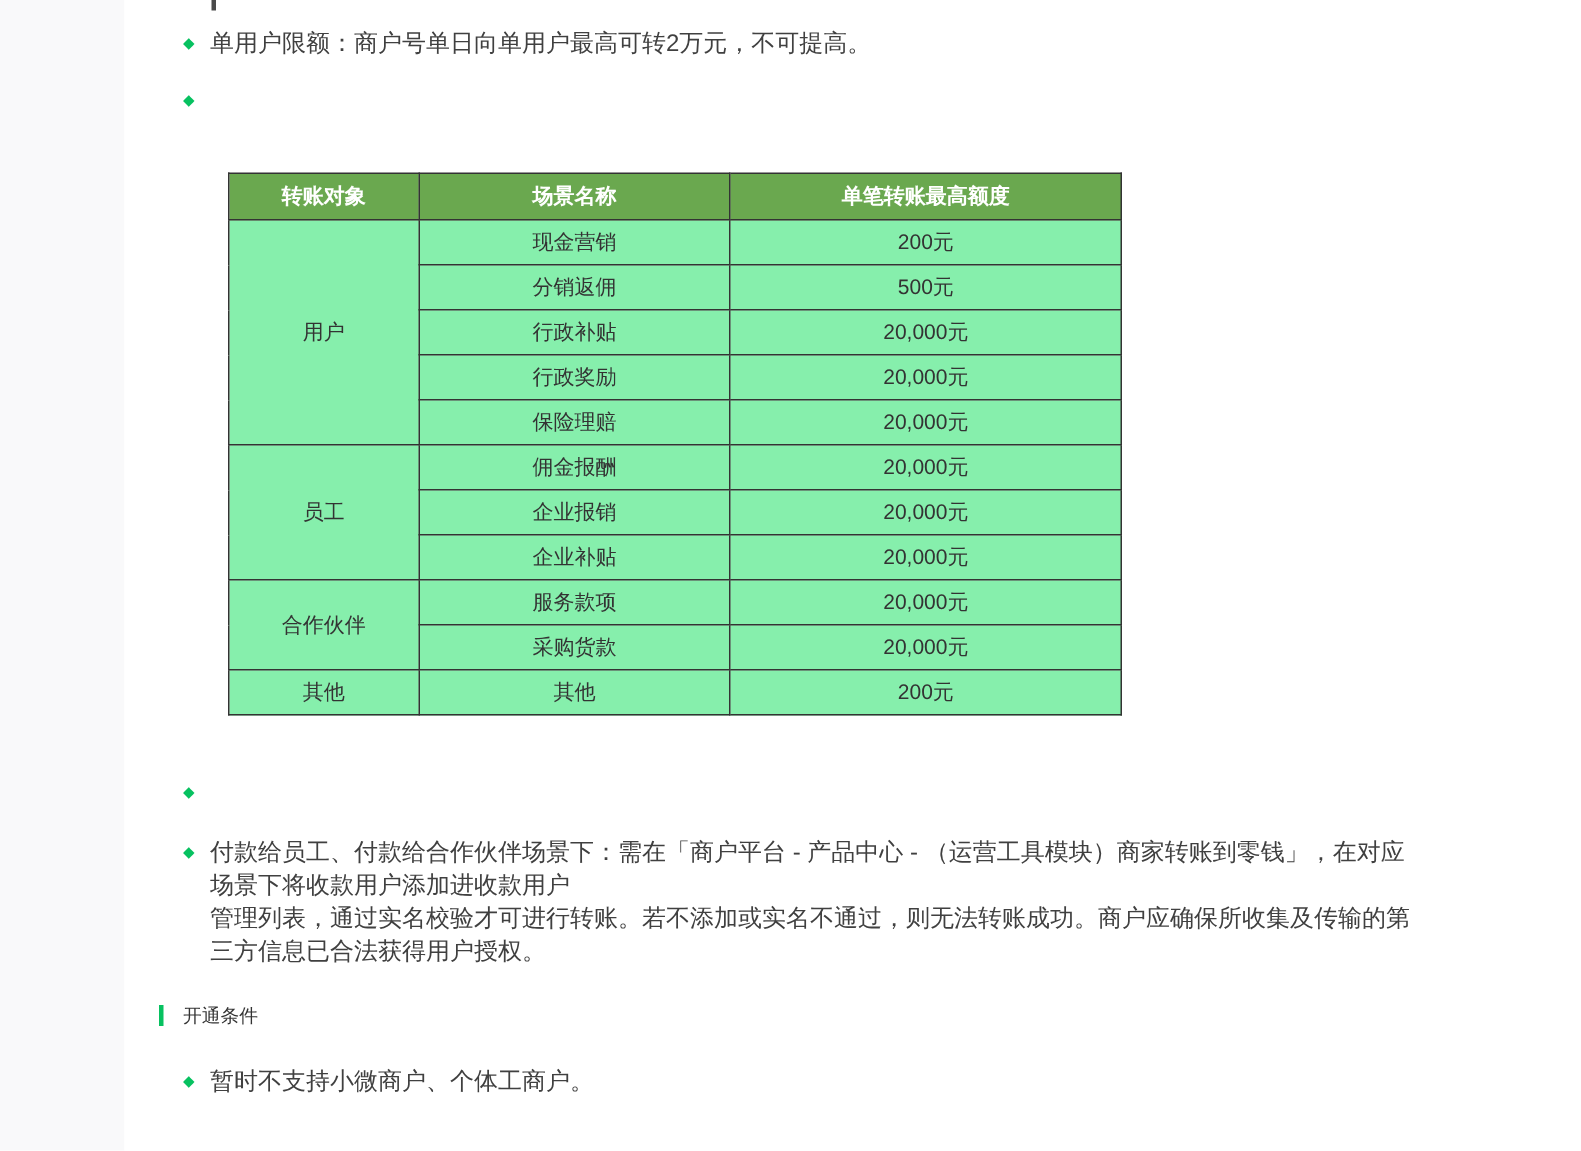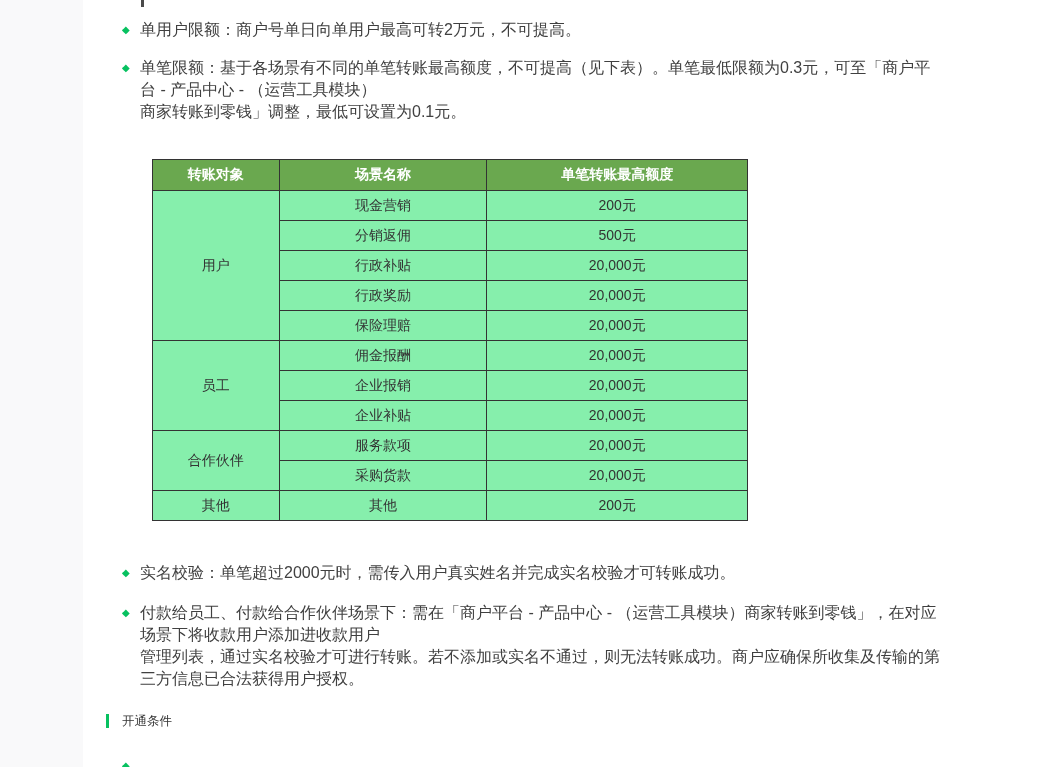--- a/index.html
+++ b/index.html
@@ -90,22 +90,20 @@
   <div class="content">
     <div class="clipped-fragment"></div>
 
     <ul class="bullets" id="bullets-top">
         <li class="bullet m1">
           <span class="diamond">◆</span>
           <span class="bullet-text">单用户限额：商户号单日向单用户最高可转2万元，不可提高。</span>
         </li>
         <li class="bullet m2">
           <span class="diamond">◆</span>
-          <span class="bullet-text">单笔限额：基于各场景有不同的单笔转账最高额度，不可提高（见下表）。单笔最低限额为0.3元，可至「商户平台 - 产品中心 - （运营工具模块）
-商家转账到零钱」调整，最低可设置为0.1元。</span>
         </li>
       </ul>
 
     <table class="limits">
       <thead>
         <tr>
           <th class="col-target">转账对象</th>
           <th class="col-scene">场景名称</th>
           <th class="col-amount">单笔转账最高额度</th>
         </tr>
@@ -158,33 +156,33 @@
             <td class="col-target" rowspan="1">其他</td>
             <td class="col-scene">其他</td>
             <td class="col-amount">200元</td>
           </tr>
         </tbody>
     </table>
 
     <ul class="bullets" id="bullets-mid">
         <li class="bullet m3">
           <span class="diamond">◆</span>
-          <span class="bullet-text">实名校验：单笔超过2000元时，需传入用户真实姓名并完成实名校验才可转账成功。</span>
         </li>
         <li class="bullet m4">
           <span class="diamond">◆</span>
           <span class="bullet-text">付款给员工、付款给合作伙伴场景下：需在「商户平台 - 产品中心 - （运营工具模块）商家转账到零钱」，在对应场景下将收款用户添加进收款用户
 管理列表，通过实名校验才可进行转账。若不添加或实名不通过，则无法转账成功。商户应确保所收集及传输的第三方信息已合法获得用户授权。</span>
         </li>
       </ul>
 
     <div class="section-heading">
       <span class="bar"></span>
       <span class="title">开通条件</span>
     </div>
 
     <ul class="bullets" id="bullets-bottom">
         <li class="bullet m5">
           <span class="diamond">◆</span>
+          <span class="bullet-text">暂时不支持小微商户、个体工商户。</span>
         </li>
       </ul>
   </div>
 </div>
 
 </body></html>

